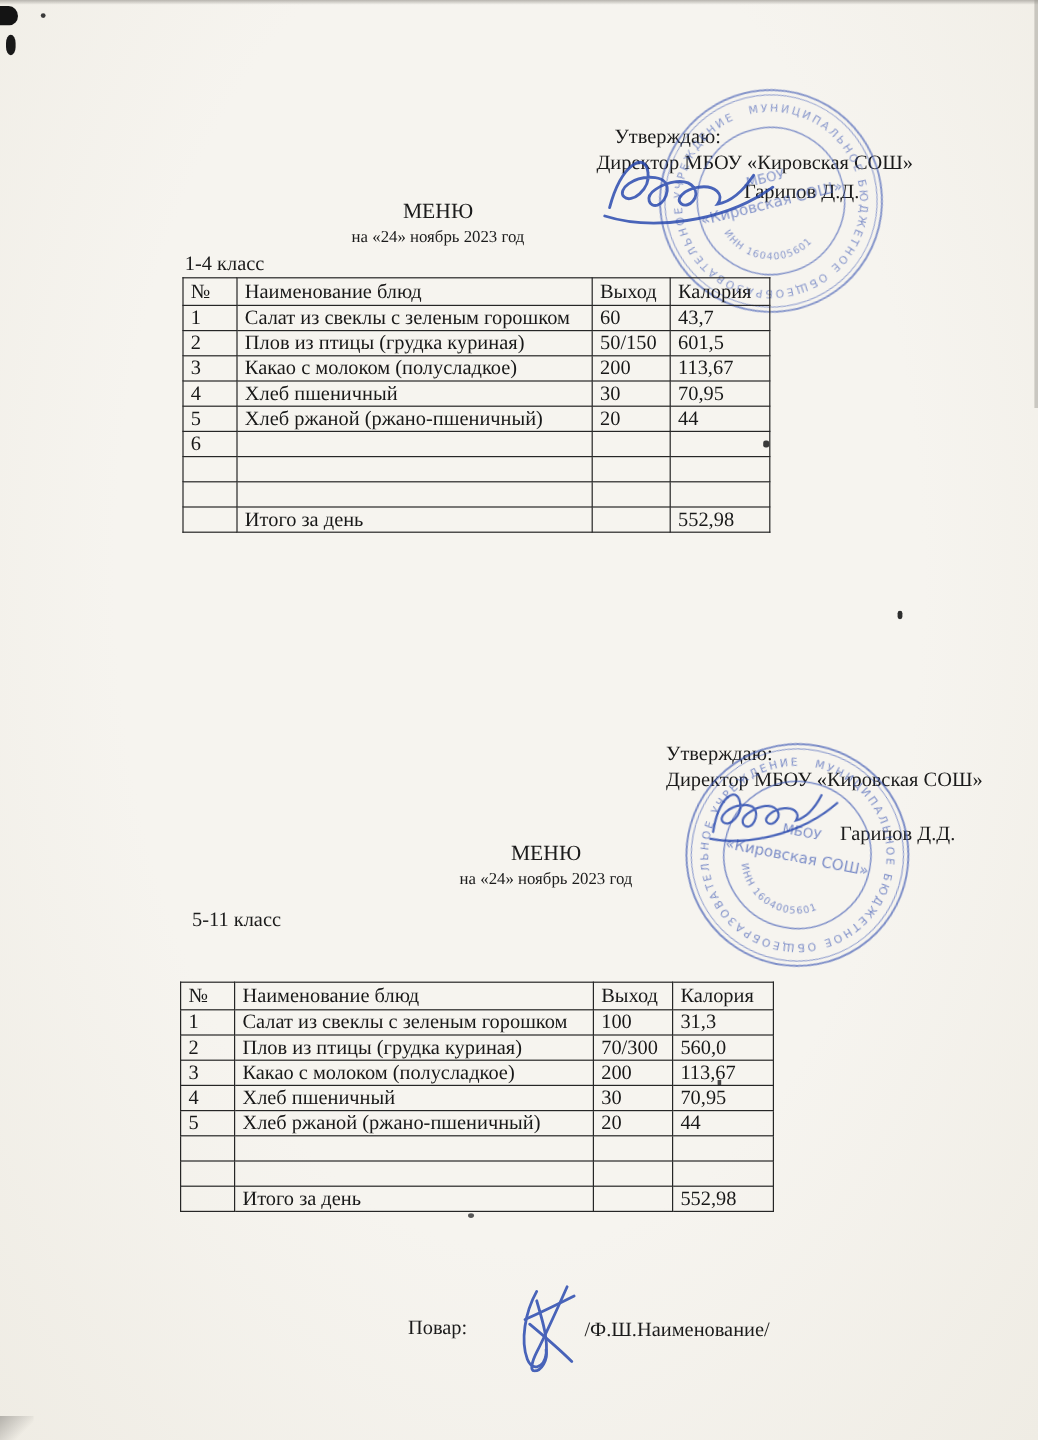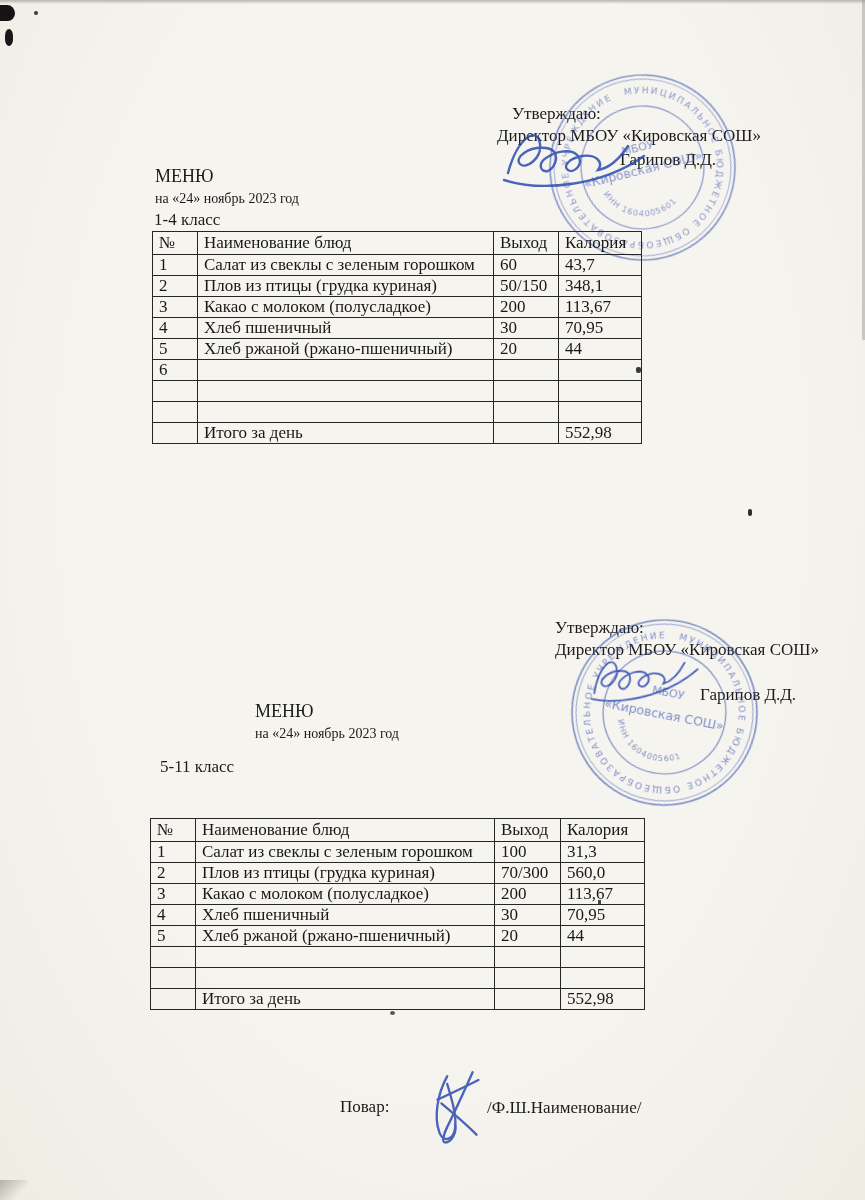--- a/index.html
+++ b/index.html
@@ -6,21 +6,21 @@
   html,body { background:#6f6f6f; }
   .page {
     position:relative; width:865px; height:1200px; margin:0 auto;
     background: radial-gradient(ellipse at 50% 40%, #f6f4ef 55%, #efece4 100%);
     font-family:"Liberation Serif", serif; color:#1b1b1b; overflow:hidden;
   }
   .abs { position:absolute; }
   .fs17 { font-size:17px; line-height:22px; }
   .approve { font-size:17px; line-height:22px; }
   .approve .indent { margin-left:15px; }
-  .title-block { text-align:left; }
+  .title-block { text-align:center; }
   .menu-title { font-size:18px; line-height:23px; }
   .menu-date { font-size:14px; line-height:22px; }
   table.menu { border-collapse:collapse; table-layout:fixed; background:transparent; }
   .menu th, .menu td {
     border:1px solid #262626; font-size:17px; font-weight:400;
     padding:0 6px; height:21px; text-align:left; white-space:nowrap; overflow:hidden;
     font-family:"Liberation Serif", serif; color:#181818;
   }
   .menu th { height:23px; }
   .stamp { color:#3c57b3; opacity:.6; filter:blur(.35px); }
@@ -97,21 +97,21 @@
         <tr>
           <td class="c0">1</td>
           <td class="c1">Салат из свеклы с зеленым горошком</td>
           <td class="c2">60</td>
           <td class="c3">43,7</td>
         </tr>
         <tr>
           <td class="c0">2</td>
           <td class="c1">Плов из птицы (грудка куриная)</td>
           <td class="c2">50/150</td>
-          <td class="c3">348,1</td>
+          <td class="c3">601,5</td>
         </tr>
         <tr>
           <td class="c0">3</td>
           <td class="c1">Какао с молоком (полусладкое)</td>
           <td class="c2">200</td>
           <td class="c3">113,67</td>
         </tr>
         <tr>
           <td class="c0">4</td>
           <td class="c1">Хлеб пшеничный</td>

